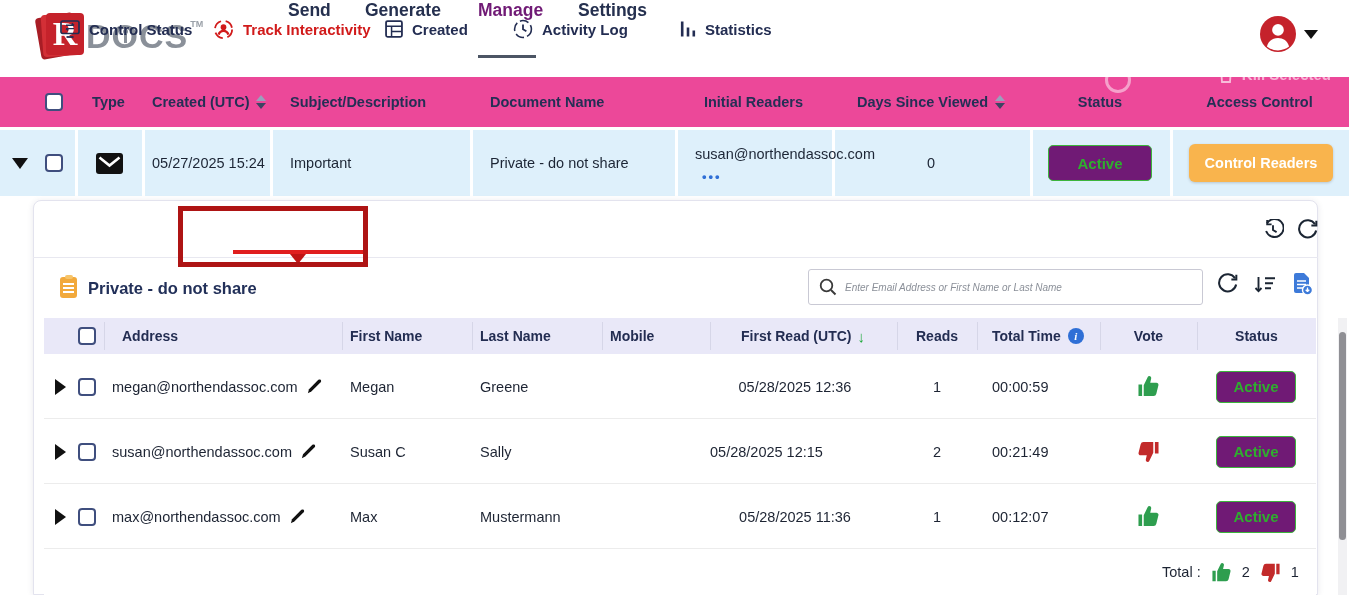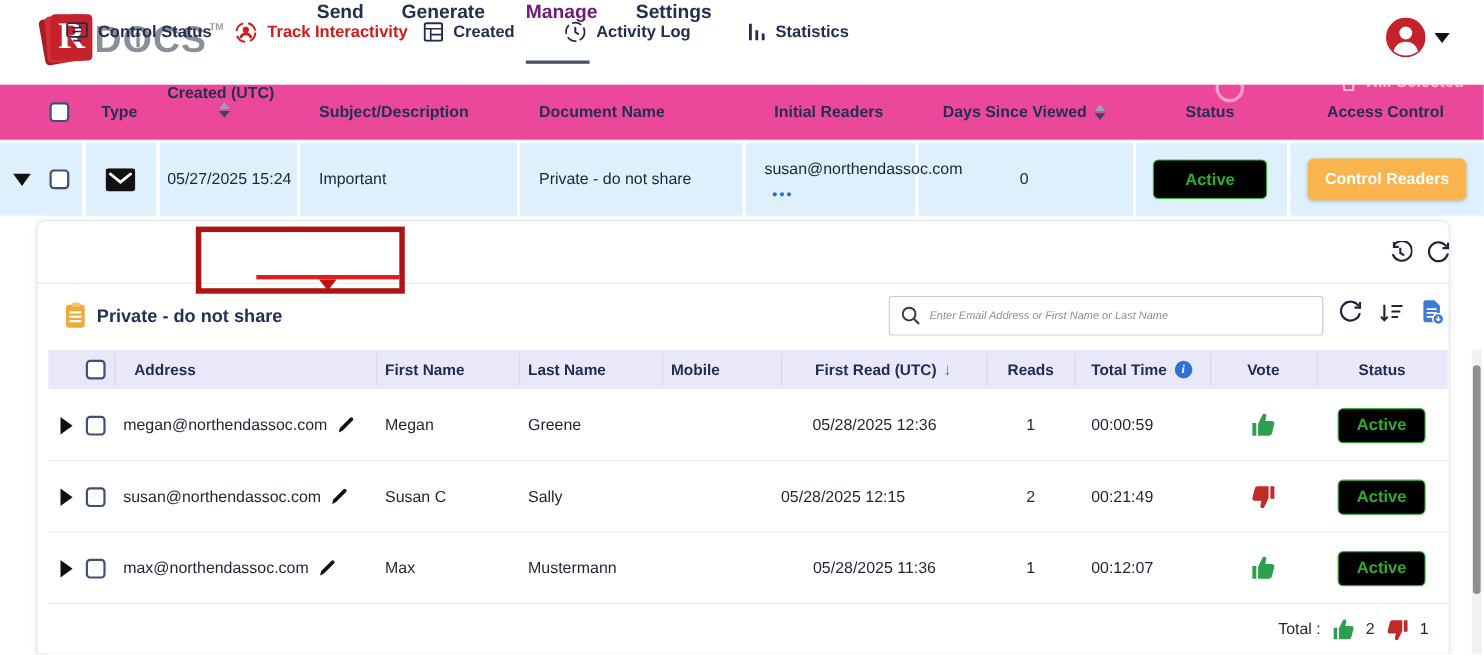--- a/index.html
+++ b/index.html
@@ -41,21 +41,21 @@
   .sorters { display:inline-flex; flex-direction:column; gap:2px; margin-left:7px; }
   .tri-up { width:0; height:0; border-left:5px solid transparent; border-right:5px solid transparent; border-bottom:6px solid #9aa0bd; }
   .tri-dn { width:0; height:0; border-left:5px solid transparent; border-right:5px solid transparent; border-top:6px solid #3c4462; }
 
   
   .docrow { left:0; top:130px; width:1349px; height:66px; background:#def0fb; }
   .docrow .sep { position:absolute; top:0; width:3px; height:66px; background:#fff; }
   .drc { position:absolute; top:0; height:66px; display:flex; align-items:center; font-size:14.5px; color:#1c2535; }
   .expand-down { width:0; height:0; border-left:8px solid transparent; border-right:8px solid transparent; border-top:11px solid #111; cursor:pointer; }
   .expand-right { width:0; height:0; border-top:8px solid transparent; border-bottom:8px solid transparent; border-left:11px solid #111; cursor:pointer; }
-  .btn-active { background:#000000; border:1.5px solid #3cb43c; color:#2eae2e; font-weight:700; font-size:15px;
+  .btn-active { background:#701a75; border:1.5px solid #3cb43c; color:#2eae2e; font-weight:700; font-size:15px;
                 border-radius:5px; display:flex; align-items:center; justify-content:center; cursor:pointer; }
   .btn-orange { background:#f9b44d; color:#fff; font-weight:700; font-size:14.5px; border:none; border-radius:6px;
                 display:flex; align-items:center; justify-content:center; cursor:pointer; box-shadow:0 1px 3px rgba(0,0,0,.18); }
   .dots { color:#2f6fd6; font-size:13px; font-weight:bold; letter-spacing:2px; line-height:8px; }
 
   
   .card { left:33px; top:200px; width:1285px; height:395px; background:#fff; border:1px solid #e3e3ee;
           border-radius:8px 8px 0 0; box-shadow:0 1px 6px rgba(40,40,80,.10); }
   .tabbar { left:33px; top:200px; width:1285px; height:58px; border-bottom:1px solid #e8e8f0; }
   .tab { position:absolute; top:0; height:58px; display:flex; align-items:center; gap:9px; font-size:15px; font-weight:700; color:#232d52; cursor:pointer;justify-content:center; }
@@ -132,21 +132,21 @@
         <path d="M1 4h14M5 4V2h6v2M3 4l1 13h8l1-13" fill="none" stroke="rgba(255,255,255,.8)" stroke-width="1.8"></path>
       </svg>
       <span>Kill Selected</span>
     </div>
     <div class="band-cell" style="left:45px;">
         <input type="checkbox" class="cb" style="">
       </div>
     <div class="band-cell" style="left:75px; width:67px; justify-content:center;">
         <span>Type</span>
       </div>
-    <div class="band-cell" style="left:152px;flex-direction:column;">
+    <div class="band-cell" style="left:152px;">
       <span>Created (UTC)</span>
       <span class="sorters">
           <span class="tri-up"></span>
           <span class="tri-dn"></span>
         </span>
     </div>
     <div class="band-cell" style="left:290px;">
         <span>Subject/Description</span>
       </div>
     <div class="band-cell" style="left:490px;">

